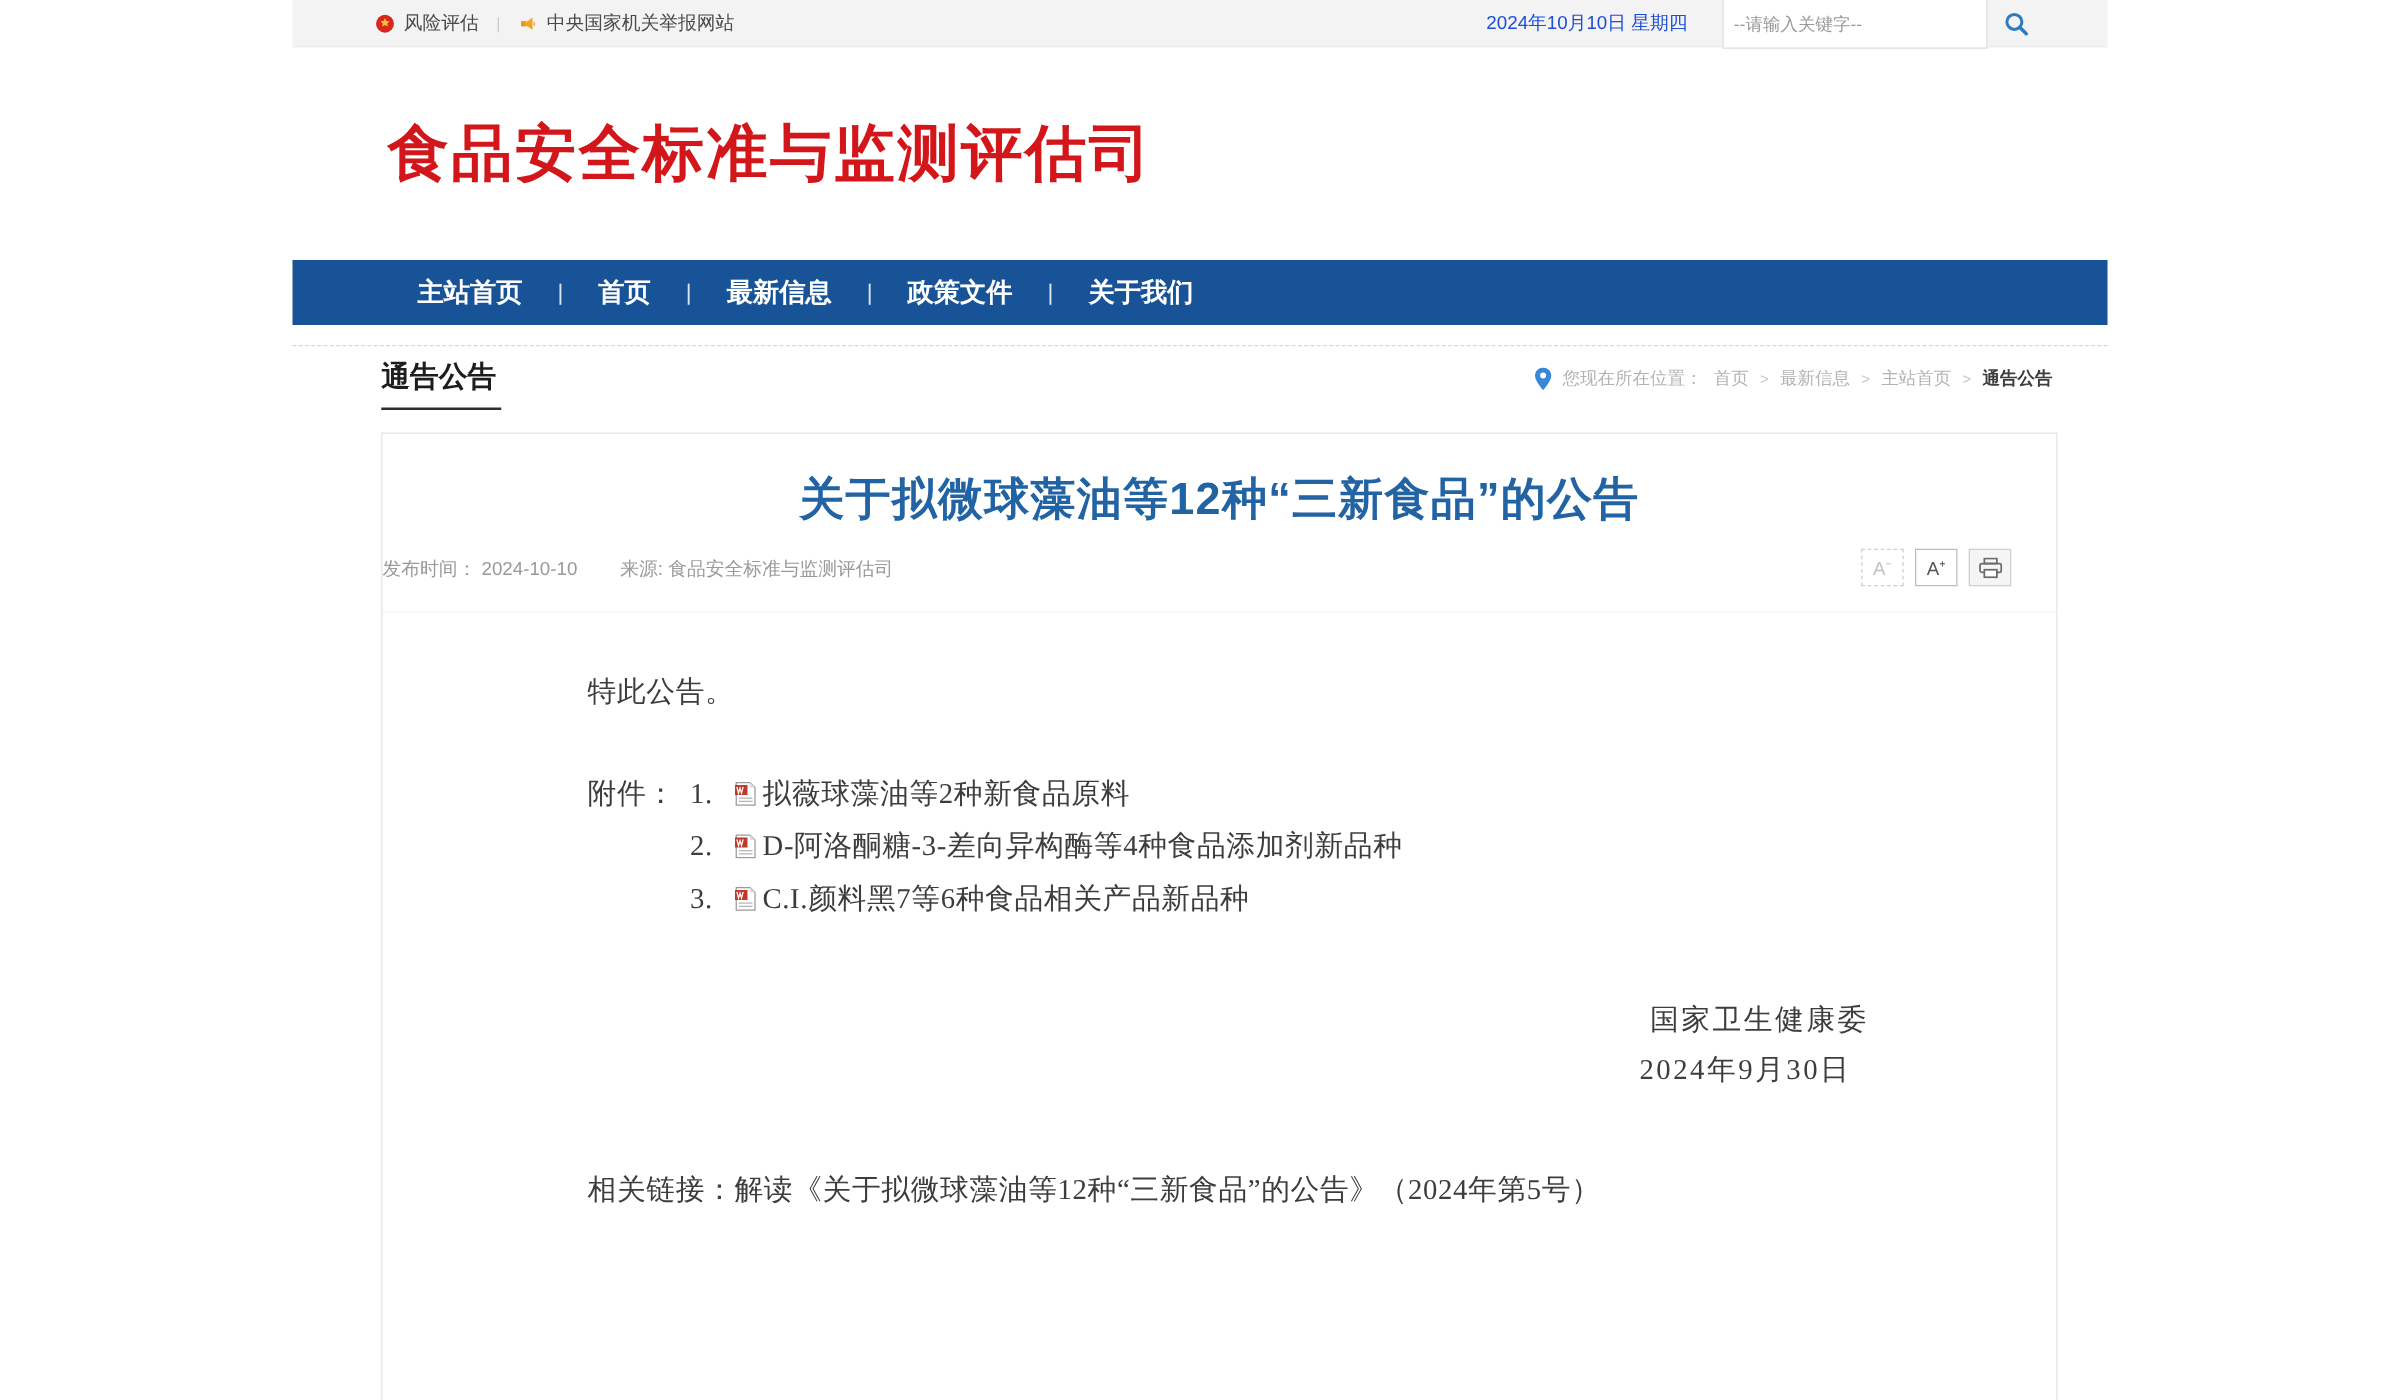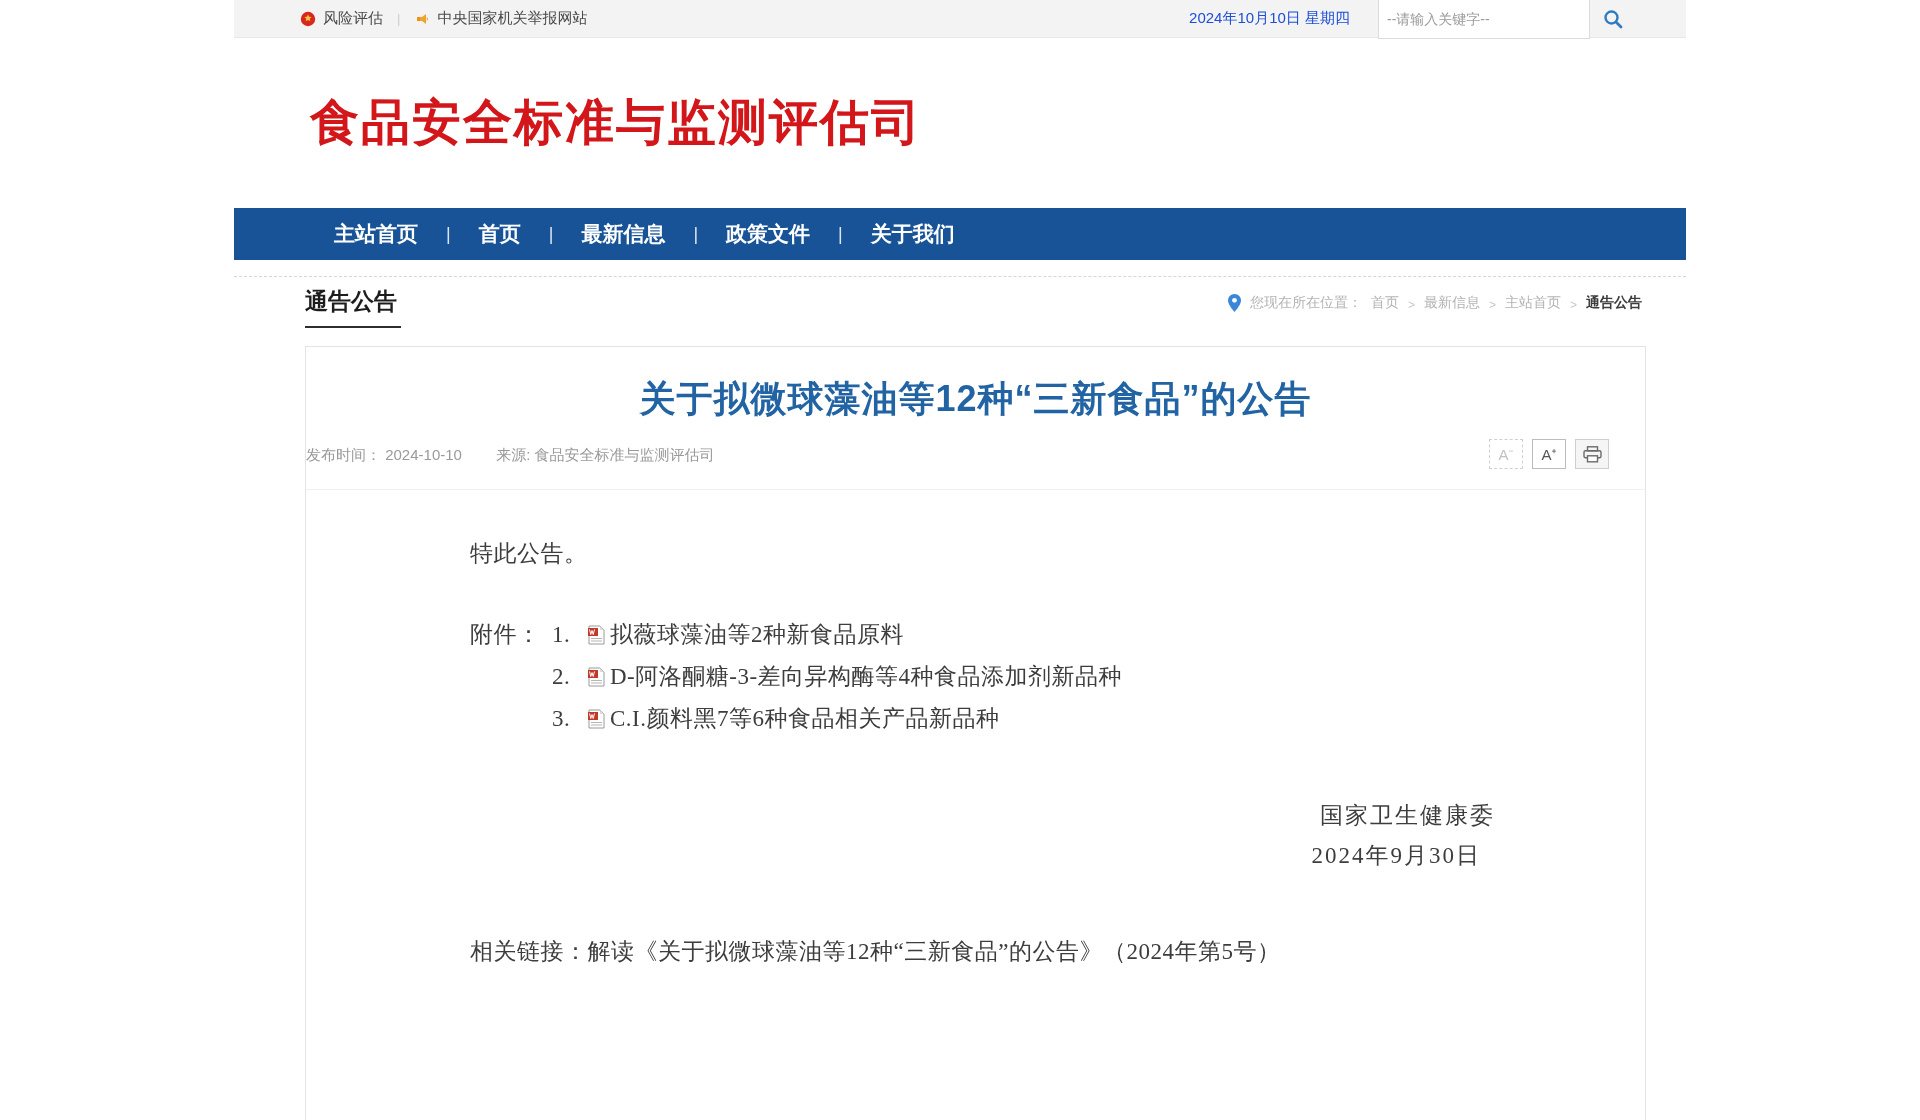--- a/index.html
+++ b/index.html
@@ -34,21 +34,21 @@
             padding-left:72px; color:#ffffff; font-size:21px; font-weight:bold; }
   .nav-item { margin:0 28px; cursor:pointer; white-space:nowrap; }
   .nav-sep { font-weight:normal; color:rgba(255,255,255,0.85); font-size:18px; }
 
   
   .section-row { margin-top:16px; border-top:1px dashed #d6d6d6; height:52px;
                  display:flex; align-items:flex-end; justify-content:space-between;
                  padding:0 44px 0 71px; }
   .section-title { font-size:23px; font-weight:bold; color:#1d1d1d;
                    border-bottom:2px solid #2e2e2e; padding:6px 4px 9px 0; }
-  .breadcrumb { display:flex; align-items:flex-end; font-size:14px; color:#b3b3b3;
+  .breadcrumb { display:flex; align-items:center; font-size:14px; color:#b3b3b3;
                 padding-bottom:16px; }
   .breadcrumb .pin { margin-right:8px; display:inline-flex; }
   .crumb { color:#b3b3b3; text-decoration:none; margin:0 9px; cursor:pointer; }
   .crumb-sep { color:#c8c8c8; font-size:12px; }
   .crumb-current { color:#3d3d3d; font-weight:bold; margin-left:9px; }
 
   
   .card { margin:18px 40px 0 71px; border:1px solid #e4e4e4; background:#ffffff;
           height:820px; position:relative; padding-top:28px; }
   .article-title { text-align:center; font-size:36px; font-weight:bold; color:#2263a3;

